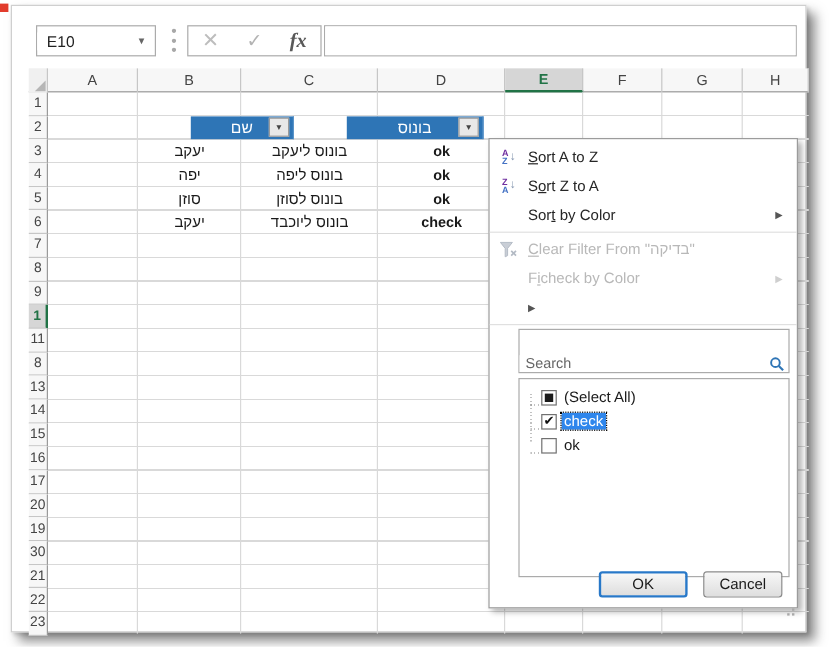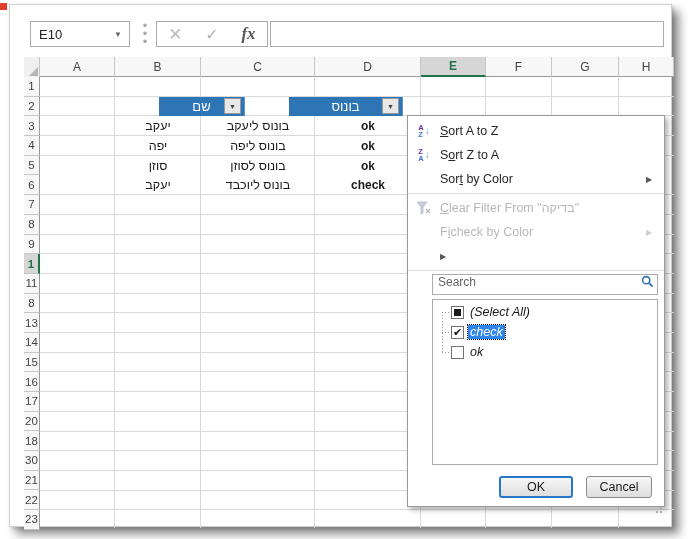--- a/index.html
+++ b/index.html
@@ -72,29 +72,29 @@
   .mitem .sub { width:18px; font-size:8px; color:#555; text-align:left; }
   .mitem.disabled { color:#b8b8b8; }
   .mitem.disabled .sub { color:#cfcfcf; }
   .msep { height:1px; background:#e0e0e0; margin:2px 0; }
 
   .sorticon { display:flex; align-items:center; gap:1px; }
   .sorticon .letters { display:flex; flex-direction:column; font-size:7.5px; font-weight:bold; line-height:7px; }
   .sorticon .l1 { color:#7030A0; } .sorticon .l2 { color:#4472C4; }
   .sorticon .darr { color:#8496B0; font-size:10px; line-height:10px; }
 
-  .searchwrap { margin:3px 6px 0 24px; height:21px; border:1px solid #ababab; display:flex; align-items:flex-start; background:#fff; }
+  .searchwrap { margin:3px 6px 0 24px; height:37px; border:1px solid #ababab; display:flex; align-items:flex-end; background:#fff; }
   .searchwrap input { flex:1; border:none; outline:none; font:12px "Liberation Sans",sans-serif; padding-left:5px; color:#444; width:100px; }
   .searchwrap input::placeholder { color:#666; }
   .mag { width:20px; display:flex; align-items:center; justify-content:center; }
 
   .listbox { margin:4px 6px 0 24px; height:166px; border:1px solid #ababab; background:#fff; position:relative; overflow:hidden; }
   .treeline-v { position:absolute; left:9px; top:12px; height:40px; width:1px;
     background:repeating-linear-gradient(to bottom,#999 0 1px,transparent 1px 3px); }
-  .litem { position:absolute; left:0; height:20px; display:flex; align-items:center;font-style:italic; }
+  .litem { position:absolute; left:0; height:20px; display:flex; align-items:flex-end; }
   .litem .stub { width:9px; margin-left:9px; height:1px;
     background:repeating-linear-gradient(to right,#999 0 1px,transparent 1px 3px); }
   .cbox { width:13px; height:13px; border:1px solid #707070; background:#fff; margin-right:4px;
     display:flex; align-items:center; justify-content:center; flex:none; }
   .cbox .fill { width:7px; height:7px; background:#1a1a1a; }
   .cbox .tick { font-size:11px; font-weight:bold; color:#111; line-height:11px; }
   .litem .txt { font-size:12.5px; color:#1a1a1a; padding:0 2px; }
   .litem .txt.selected { background:#2E86EC; color:#fff; outline:1px dotted #000; }
 
   .btnrow { position:absolute; left:0; right:0; bottom:8px; height:22px; display:flex; justify-content:flex-end; align-items:center; padding-right:12px; gap:13px; }
@@ -160,21 +160,21 @@
       <div class="rowhdr">9</div>
       <div class="rowhdr sel">1</div>
       <div class="rowhdr">11</div>
       <div class="rowhdr">8</div>
       <div class="rowhdr">13</div>
       <div class="rowhdr">14</div>
       <div class="rowhdr">15</div>
       <div class="rowhdr">16</div>
       <div class="rowhdr">17</div>
       <div class="rowhdr">20</div>
-      <div class="rowhdr">18</div>
+      <div class="rowhdr">19</div>
       <div class="rowhdr">30</div>
       <div class="rowhdr">21</div>
       <div class="rowhdr">22</div>
       <div class="rowhdr">23</div>
     </div>
 
     <div class="cells">
       <div class="vline" style="left:74px"></div>
       <div class="vline" style="left:160px"></div>
       <div class="vline" style="left:274px"></div>

